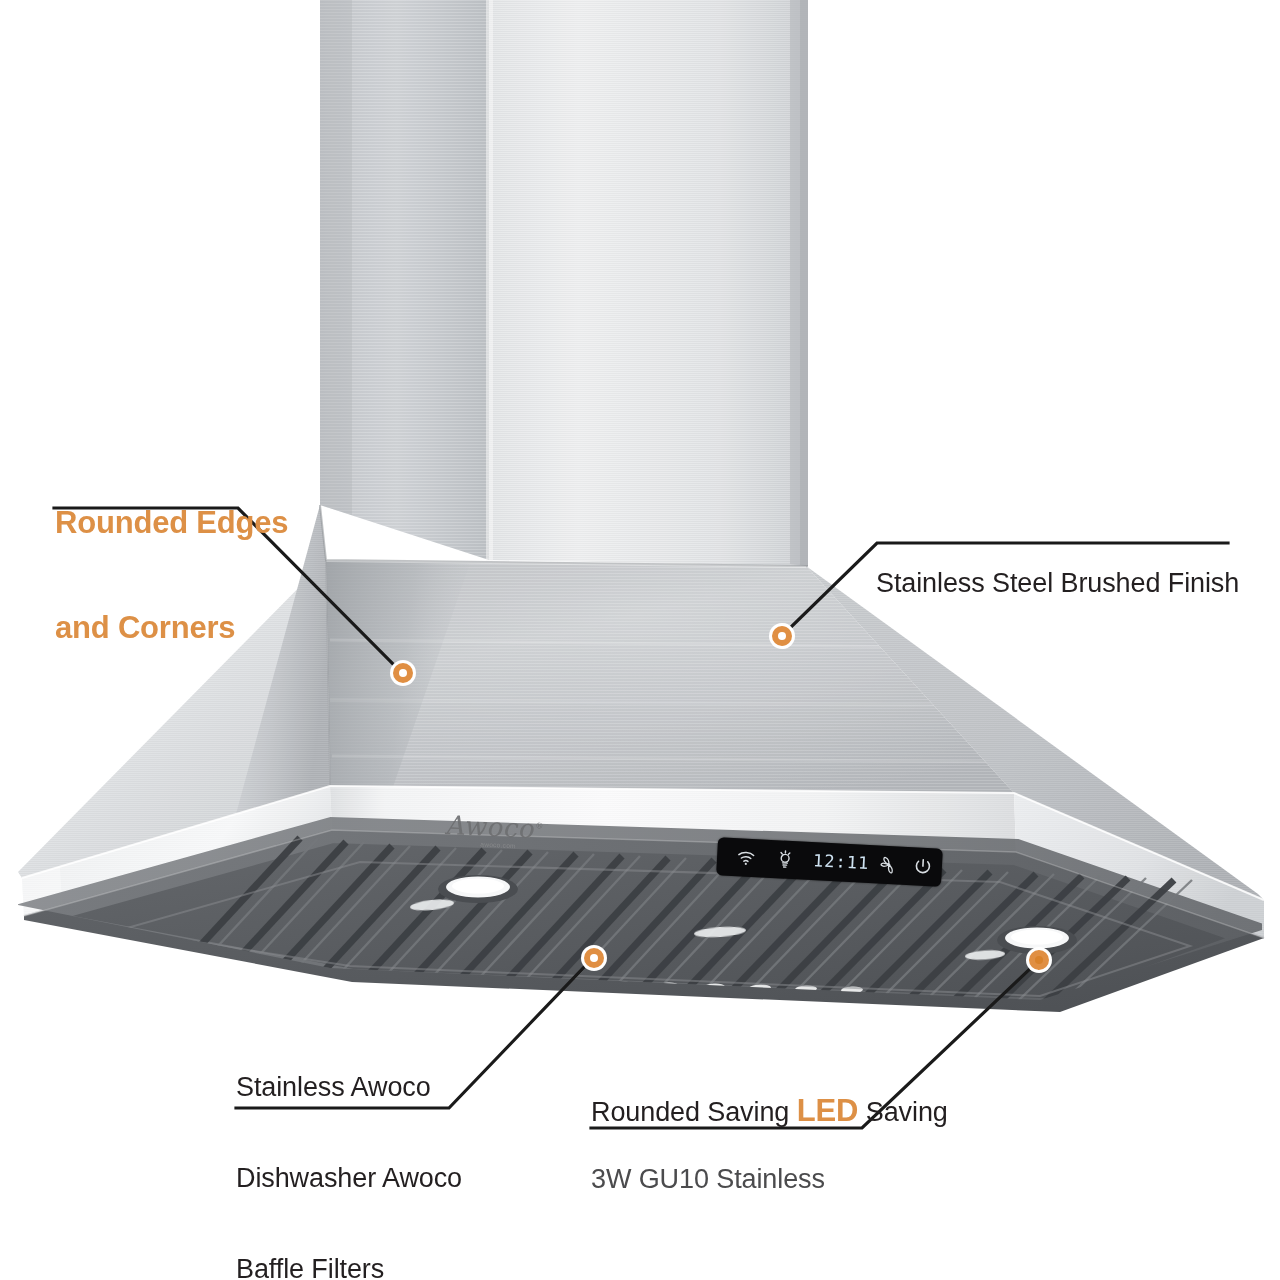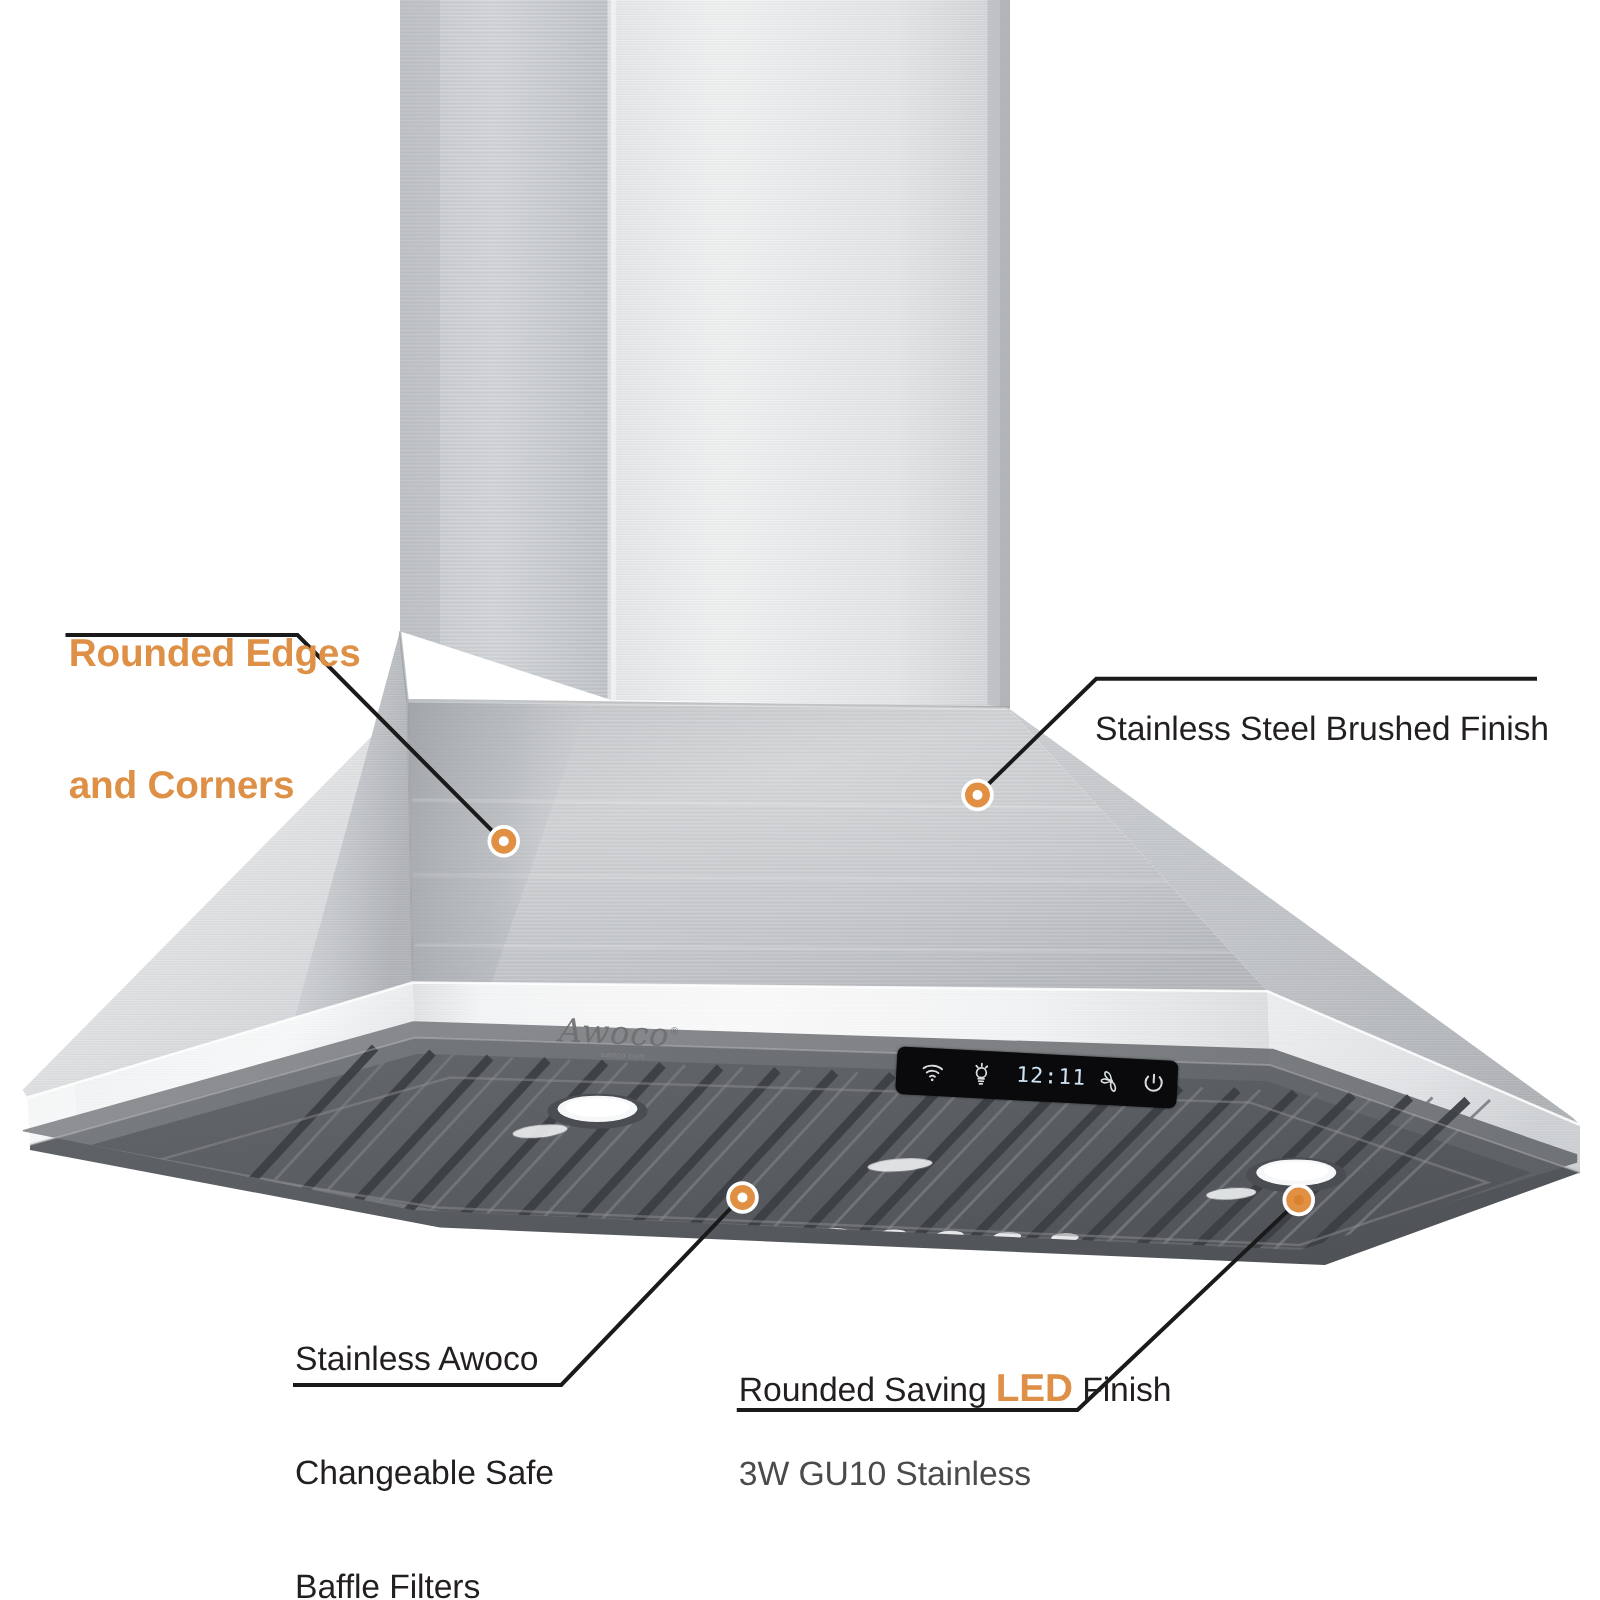--- a/index.html
+++ b/index.html
@@ -490,22 +490,22 @@
     <div>Rounded Edges</div>
     <div>and Corners</div>
   </div>
 
   <div class="callout-text callout-plain" style="left:876px; top:508px;">
     <div>Stainless Steel Brushed Finish</div>
   </div>
 
   <div class="callout-text callout-plain" style="left:236px; top:1012px;">
     <div>Stainless Awoco</div>
-    <div>Changeable Safe</div>
+    <div>Dishwasher Awoco</div>
     <div>Baffle Filters</div>
   </div>
 
   <div class="callout-text" style="left:591px; top:1058px;">
-    <div class="callout-plain"><span>Rounded Saving </span><span class="led-word" style="color:#dd9046;text-align:right;">LED</span><span> Finish</span></div>
+    <div class="callout-plain"><span>Rounded Saving </span><span class="led-word" style="color:#dd9046;text-align:right;">LED</span><span> Saving</span></div>
     <div class="callout-sub">3W GU10 Stainless</div>
   </div>
 
 </div>
 
 </body></html>

